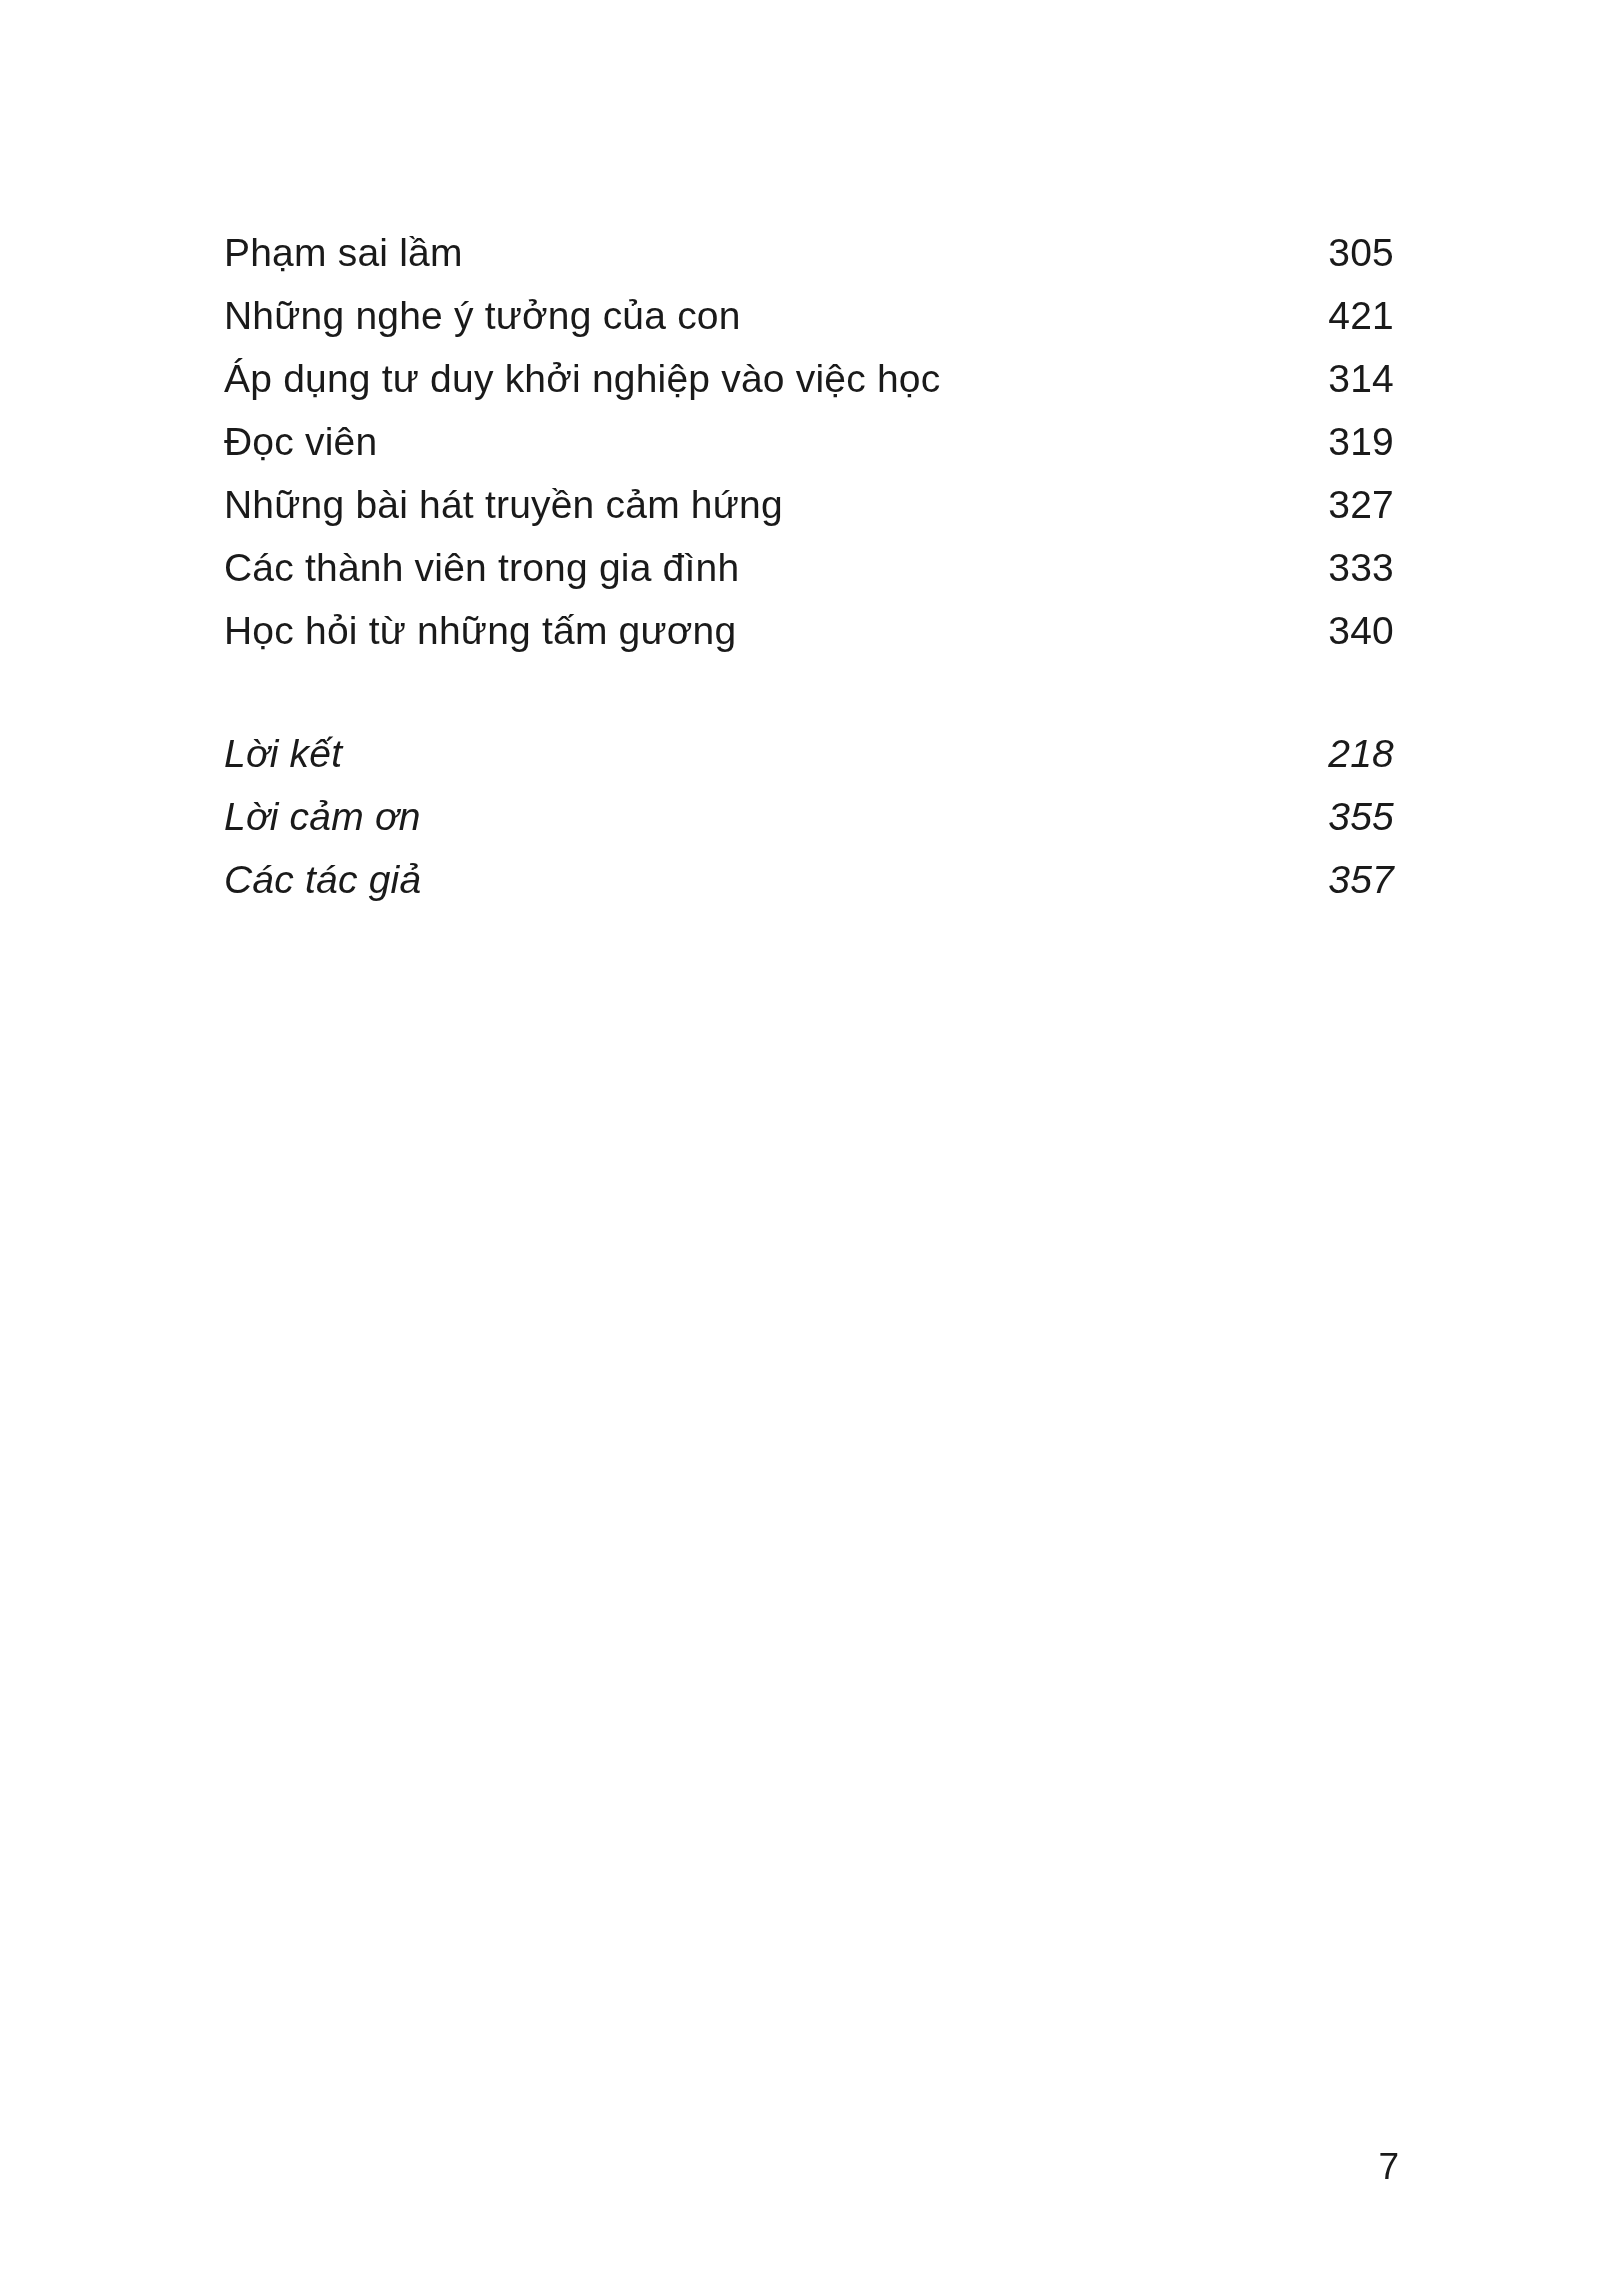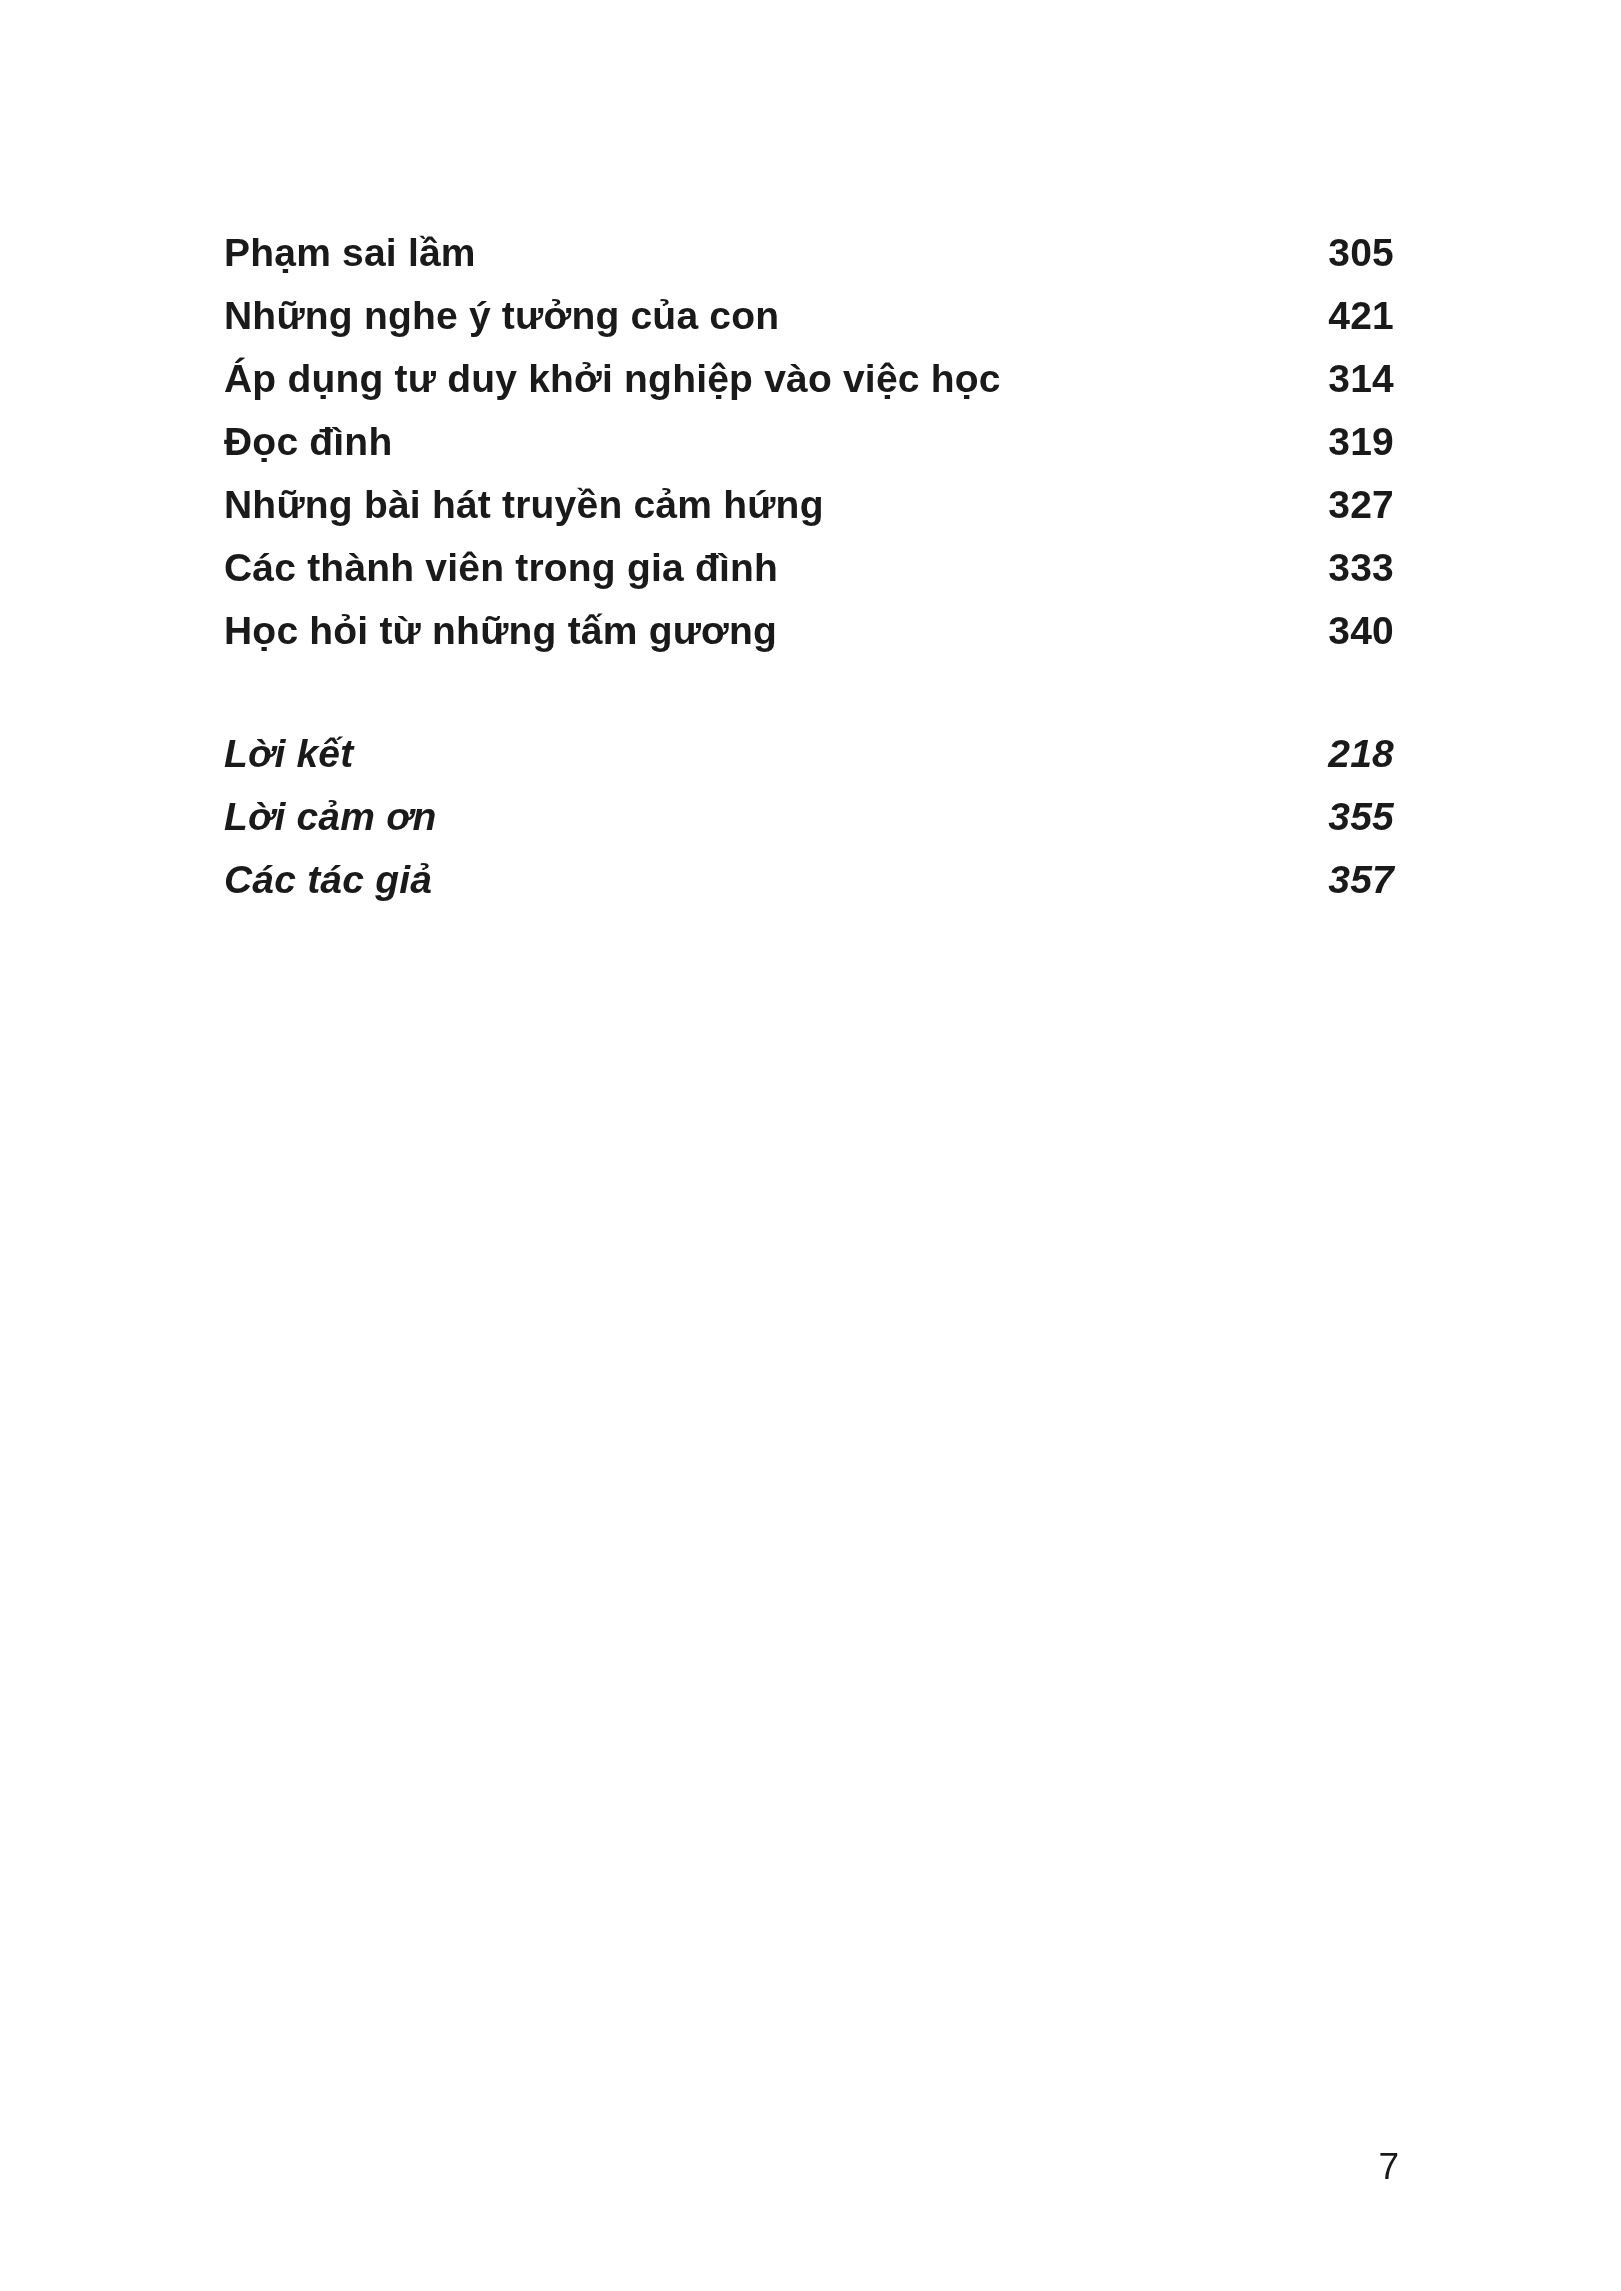--- a/index.html
+++ b/index.html
@@ -21,21 +21,21 @@
     left: 224px;
     top: 221px;
     width: 1170px; 
   }
   .toc-row {
     display: flex;
     justify-content: space-between;
     align-items: baseline;
     font-size: 39px;
     line-height: 63px;
-    font-weight: 700;
+    font-weight: 400;
     letter-spacing: 0.2px;
     white-space: nowrap;
     gap: 28px;
   }
   .toc-title {
     text-align: left;
   }
   .toc-page-num {
     text-align: left;
     font-variant-numeric: tabular-nums;
@@ -67,21 +67,21 @@
     </div>
     <div class="toc-row">
       <span class="toc-title">Những nghe ý tưởng của con</span>
       <span class="toc-page-num">421</span>
     </div>
     <div class="toc-row">
       <span class="toc-title">Áp dụng tư duy khởi nghiệp vào việc học</span>
       <span class="toc-page-num">314</span>
     </div>
     <div class="toc-row">
-      <span class="toc-title">Đọc đình</span>
+      <span class="toc-title">Đọc viên</span>
       <span class="toc-page-num">319</span>
     </div>
     <div class="toc-row">
       <span class="toc-title">Những bài hát truyền cảm hứng</span>
       <span class="toc-page-num">327</span>
     </div>
     <div class="toc-row">
       <span class="toc-title">Các thành viên trong gia đình</span>
       <span class="toc-page-num">333</span>
     </div>

